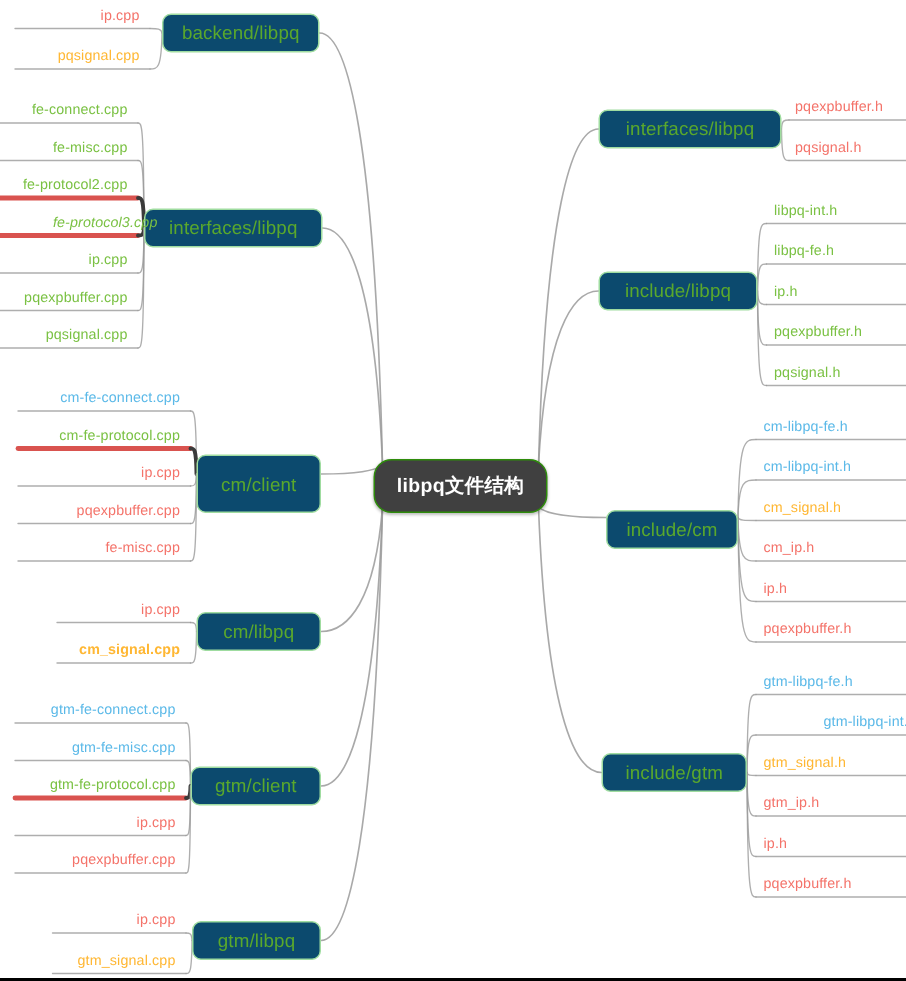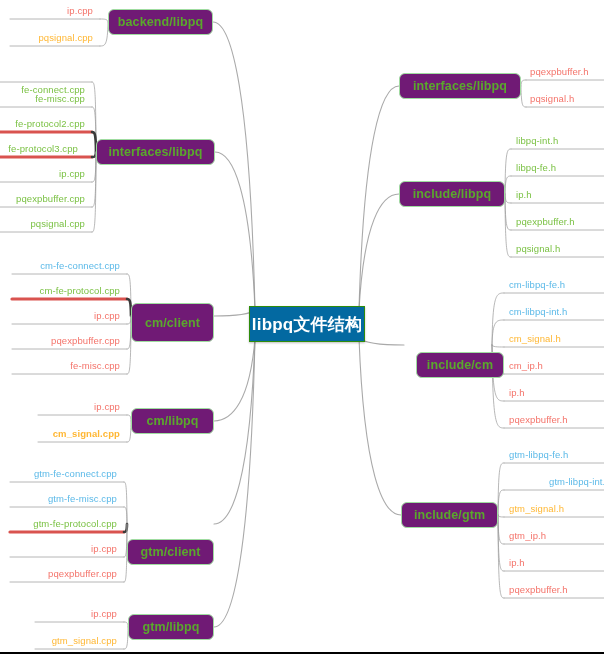--- a/index.html
+++ b/index.html
@@ -32,36 +32,36 @@
   .node {
     position: absolute;
     box-sizing: border-box;
     white-space: nowrap;
     display: flex;
     align-items: center;
     justify-content: center;
   }
 
   .node-root {
-    background: #0369a1;
+    background: #404040;
     border: 1px solid #2e8c0b;
-    border-radius: 0;
+    border-radius: 12px;
     color: #ffffff;
     font-weight: bold;
-    font-size: 17px;
+    font-size: 13px;
     letter-spacing: .2px;
     box-shadow: 0 1px 2px rgba(0,0,0,.25);
   }
 
   .node-branch {
-    background: #701a75;
+    background: #0c4a6e;
     border: 1.3px solid #9fdca0;
     border-radius: 6px;
     color: #5aa82c;
-    font-weight: bold;
+    font-weight: normal;
     font-size: 12.5px;
     letter-spacing: .1px;
   }
 
   
   .leaf {
     position: absolute;
     white-space: nowrap;
     font-size: 9.5px;
     line-height: 12px;
@@ -180,41 +180,41 @@
         <span>libpq文件结构</span>
       </div>
       <div class="node node-branch" style="left: 108px; top: 9px; width: 105px; height: 26px;">
         <span>backend/libpq</span>
       </div>
       <div class="leaf left c-red" style="right: 511px; top: 5px;">ip.cpp</div>
       <div class="leaf left c-orange" style="right: 511px; top: 32px;">pqsignal.cpp</div>
       <div class="node node-branch" style="left: 96px; top: 139px; width: 119px; height: 26px;">
         <span>interfaces/libpq</span>
       </div>
-      <div class="leaf left c-green" style="right: 519px; top: 68px; margin-top: 16px;">fe-connect.cpp</div>
+      <div class="leaf left c-green" style="right: 519px; top: 68px;">fe-connect.cpp</div>
       <div class="leaf left c-green" style="right: 519px; top: 93px;">fe-misc.cpp</div>
       <div class="leaf left c-green" style="right: 519px; top: 118px; text-align: right;">fe-protocol2.cpp</div>
-      <div class="leaf left c-green" style="right: 526px; top: 143px;">fe-protocol3.cpp</div>
+      <div class="leaf left c-green" style="right: 499px; top: 143px; font-style: italic;">fe-protocol3.cpp</div>
       <div class="leaf left c-green" style="right: 519px; top: 168px;">ip.cpp</div>
       <div class="leaf left c-green" style="right: 519px; top: 193px;">pqexpbuffer.cpp</div>
       <div class="leaf left c-green" style="right: 519px; top: 218px;">pqsignal.cpp</div>
       <div class="node node-branch" style="left: 131px; top: 303px; width: 83px; height: 39px;">
         <span>cm/client</span>
       </div>
       <div class="leaf left c-blue" style="right: 484px; top: 260px;">cm-fe-connect.cpp</div>
       <div class="leaf left c-green" style="right: 484px; top: 285px;">cm-fe-protocol.cpp</div>
       <div class="leaf left c-red" style="right: 484px; top: 310px;">ip.cpp</div>
       <div class="leaf left c-red" style="right: 484px; top: 335px;">pqexpbuffer.cpp</div>
       <div class="leaf left c-red" style="right: 484px; top: 360px;">fe-misc.cpp</div>
       <div class="node node-branch" style="left: 131px; top: 408px; width: 83px; height: 26px;">
         <span>cm/libpq</span>
       </div>
       <div class="leaf left c-red" style="right: 484px; top: 401px;">ip.cpp</div>
       <div class="leaf left c-orange" style="right: 484px; top: 428px; font-weight: bold;">cm_signal.cpp</div>
-      <div class="node node-branch" style="left: 127px; top: 511px; width: 87px; height: 26px; margin-top: 28px;">
+      <div class="node node-branch" style="left: 127px; top: 511px; width: 87px; height: 26px;">
         <span>gtm/client</span>
       </div>
       <div class="leaf left c-blue" style="right: 487px; top: 468px;">gtm-fe-connect.cpp</div>
       <div class="leaf left c-blue" style="right: 487px; top: 493px;">gtm-fe-misc.cpp</div>
       <div class="leaf left c-green" style="right: 487px; top: 518px;">gtm-fe-protocol.cpp</div>
       <div class="leaf left c-red" style="right: 487px; top: 543px;">ip.cpp</div>
       <div class="leaf left c-red" style="right: 487px; top: 568px;">pqexpbuffer.cpp</div>
       <div class="node node-branch" style="left: 128px; top: 614px; width: 86px; height: 26px;">
         <span>gtm/libpq</span>
       </div>
@@ -226,21 +226,21 @@
       <div class="leaf right c-red" style="left: 530px; top: 66px;">pqexpbuffer.h</div>
       <div class="leaf right c-red" style="left: 530px; top: 93px;">pqsignal.h</div>
       <div class="node node-branch" style="left: 399px; top: 181px; width: 106px; height: 26px;">
         <span>include/libpq</span>
       </div>
       <div class="leaf right c-green" style="left: 516px; top: 135px;">libpq-int.h</div>
       <div class="leaf right c-green" style="left: 516px; top: 162px;">libpq-fe.h</div>
       <div class="leaf right c-green" style="left: 516px; top: 189px;">ip.h</div>
       <div class="leaf right c-green" style="left: 516px; top: 216px;">pqexpbuffer.h</div>
       <div class="leaf right c-green" style="left: 516px; top: 243px;">pqsignal.h</div>
-      <div class="node node-branch" style="left: 404px; top: 352px; width: 88px; height: 26px; margin-left: 12px;">
+      <div class="node node-branch" style="left: 404px; top: 340px; width: 88px; height: 26px;">
         <span>include/cm</span>
       </div>
       <div class="leaf right c-blue" style="left: 509px; top: 279px;">cm-libpq-fe.h</div>
       <div class="leaf right c-blue" style="left: 509px; top: 306px;">cm-libpq-int.h</div>
       <div class="leaf right c-orange" style="left: 509px; top: 333px;">cm_signal.h</div>
       <div class="leaf right c-red" style="left: 509px; top: 360px;">cm_ip.h</div>
       <div class="leaf right c-red" style="left: 509px; top: 387px;">ip.h</div>
       <div class="leaf right c-red" style="left: 509px; top: 414px;">pqexpbuffer.h</div>
       <div class="node node-branch" style="left: 401px; top: 502px; width: 97px; height: 26px;">
         <span>include/gtm</span>

